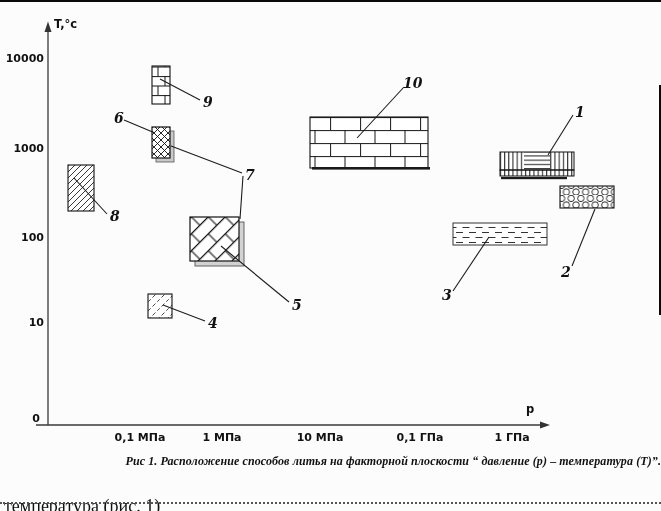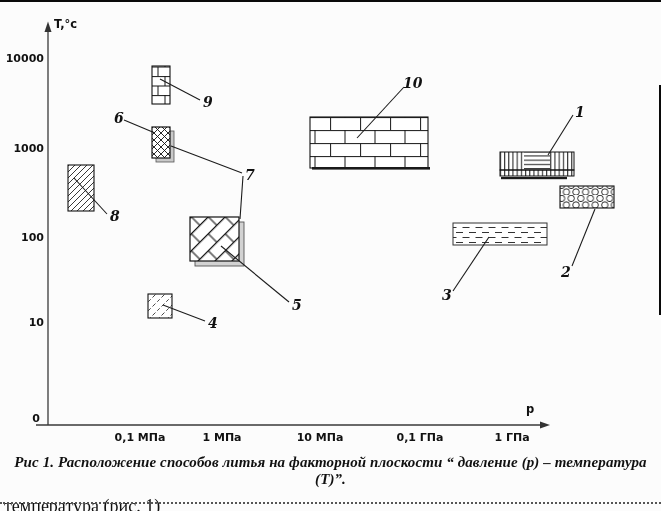--- a/index.html
+++ b/index.html
@@ -4,23 +4,23 @@
 <style>
   html,body{margin:0;padding:0;}
   body{
     width:661px;height:511px;position:relative;overflow:hidden;
     background:#fcfcfc;font-family:"Liberation Serif",serif;
   }
   .top-border{position:absolute;left:0;top:0;width:661px;height:2px;background:#0a0a0a;}
   .right-border{position:absolute;right:0;top:85px;width:2px;height:230px;background:#0a0a0a;}
   .chart-svg{position:absolute;left:0;top:0;}
   .caption{
-    position:absolute;left:0;top:454px;width:661px;text-align:center;
+    position:absolute;left:0;top:454px;width:661px;text-align:right;
     font-family:"Liberation Serif",serif;font-style:italic;font-weight:bold;
-    font-size:15px;color:#111;letter-spacing:0.1px;
+    font-size:12px;color:#111;letter-spacing:0.1px;
   }
   .footer-text{
     position:absolute;left:4px;top:476px;
     font-family:"Liberation Serif",serif;font-size:18px;color:#111;margin-top:20px;
   }
   .dotted-rule{position:absolute;left:0;top:502px;width:661px;border-top:2px dotted #555;}
   text{user-select:none;}
   .ytick,.xtick{font-family:"DejaVu Sans",sans-serif;font-weight:bold;font-size:11px;fill:#111;}
   .axtitle{font-family:"DejaVu Sans",sans-serif;font-weight:bold;font-size:11.5px;fill:#111;}
   .numlbl{font-family:"DejaVu Serif",serif;font-style:italic;font-weight:bold;font-size:14px;fill:#111;}

